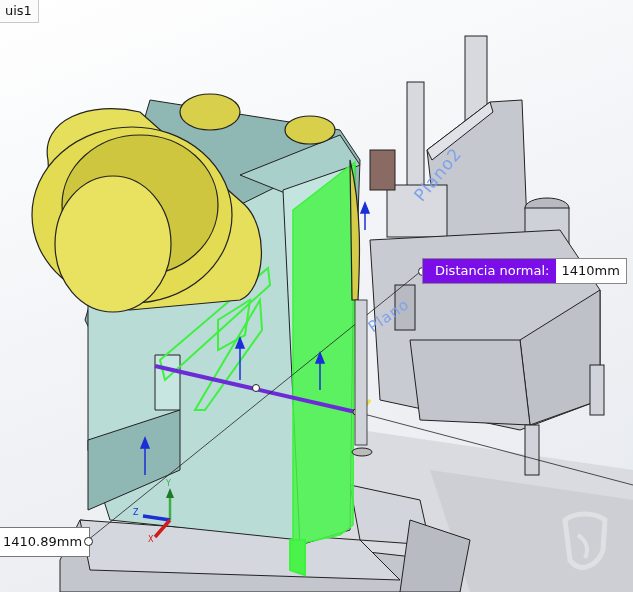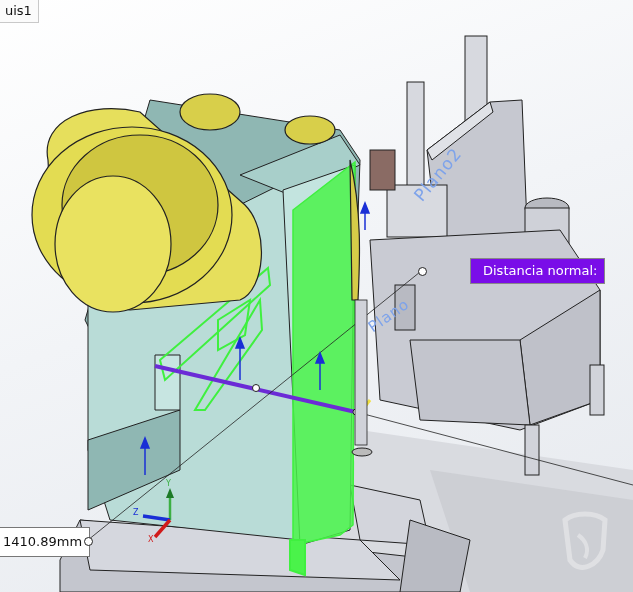--- a/index.html
+++ b/index.html
@@ -2,21 +2,21 @@
 <html><head>
 <meta charset="utf-8">
 <style>
   html,body{margin:0;padding:0;}
   body{width:633px;height:592px;overflow:hidden;position:relative;font-family:"DejaVu Sans",sans-serif;
     background:linear-gradient(160deg,#ffffff 0%,#f2f4f7 45%,#e6e9ee 100%);}
   #viewport{position:absolute;left:0;top:0;width:633px;height:592px;}
   #viewport svg{position:absolute;left:0;top:0;}
   .tab-chip{position:absolute;left:-6px;top:-1px;height:22px;padding:0 6px 0 10px;background:#fbfbfb;border:1px solid #c9c9c9;
     font-size:13px;line-height:22px;color:#111;}
-  .callout{position:absolute;display:flex;align-items:stretch;height:24px;border:1px solid #888;background:#fff;font-size:13px;margin-left:48px;}
+  .callout{position:absolute;display:flex;align-items:stretch;height:24px;border:1px solid #888;background:#fff;font-size:13px;}
   .callout .lbl{background:#7a0de8;color:#fff;padding:0 6px 0 12px;line-height:24px;white-space:nowrap;}
   .callout .val{background:#fff;color:#111;padding:0 6px;line-height:24px;min-width:56px;white-space:nowrap;}
   .callout2{position:absolute;left:-2px;top:527px;height:28px;width:86px;border:1px solid #777;background:#fff;font-size:13px;line-height:28px;padding-left:4px;color:#111;}
   .dot{position:absolute;width:7px;height:7px;border-radius:50%;background:#fff;border:1px solid #222;}
   .plane-label{position:absolute;color:#7ea3ea;font-size:17px;letter-spacing:1px;font-family:"DejaVu Sans",sans-serif;transform-origin:left bottom;}
 </style>
 </head>
 <body>
 
 <div id="viewport">
@@ -121,19 +121,20 @@
 <div class="plane-label" style="left:425px;top:185px;transform:rotate(-50deg);">
   <span>Plano2</span>
 </div>
 <div class="plane-label" style="left:375px;top:318px;transform:rotate(-35deg);font-size:15px;">
   <span>Plano</span>
 </div>
 
 <div class="dot" style="left:418px;top:267px;"></div>
 <div class="callout" style="left:422px;top:258px;">
   <span class="lbl">Distancia normal:</span>
+  <span class="val">1410mm</span>
 </div>
 
 <div class="callout2">
   <span>1410.89mm</span>
 </div>
 <div class="dot" style="left:84px;top:537px;"></div>
 </div>
 
 </body></html>

